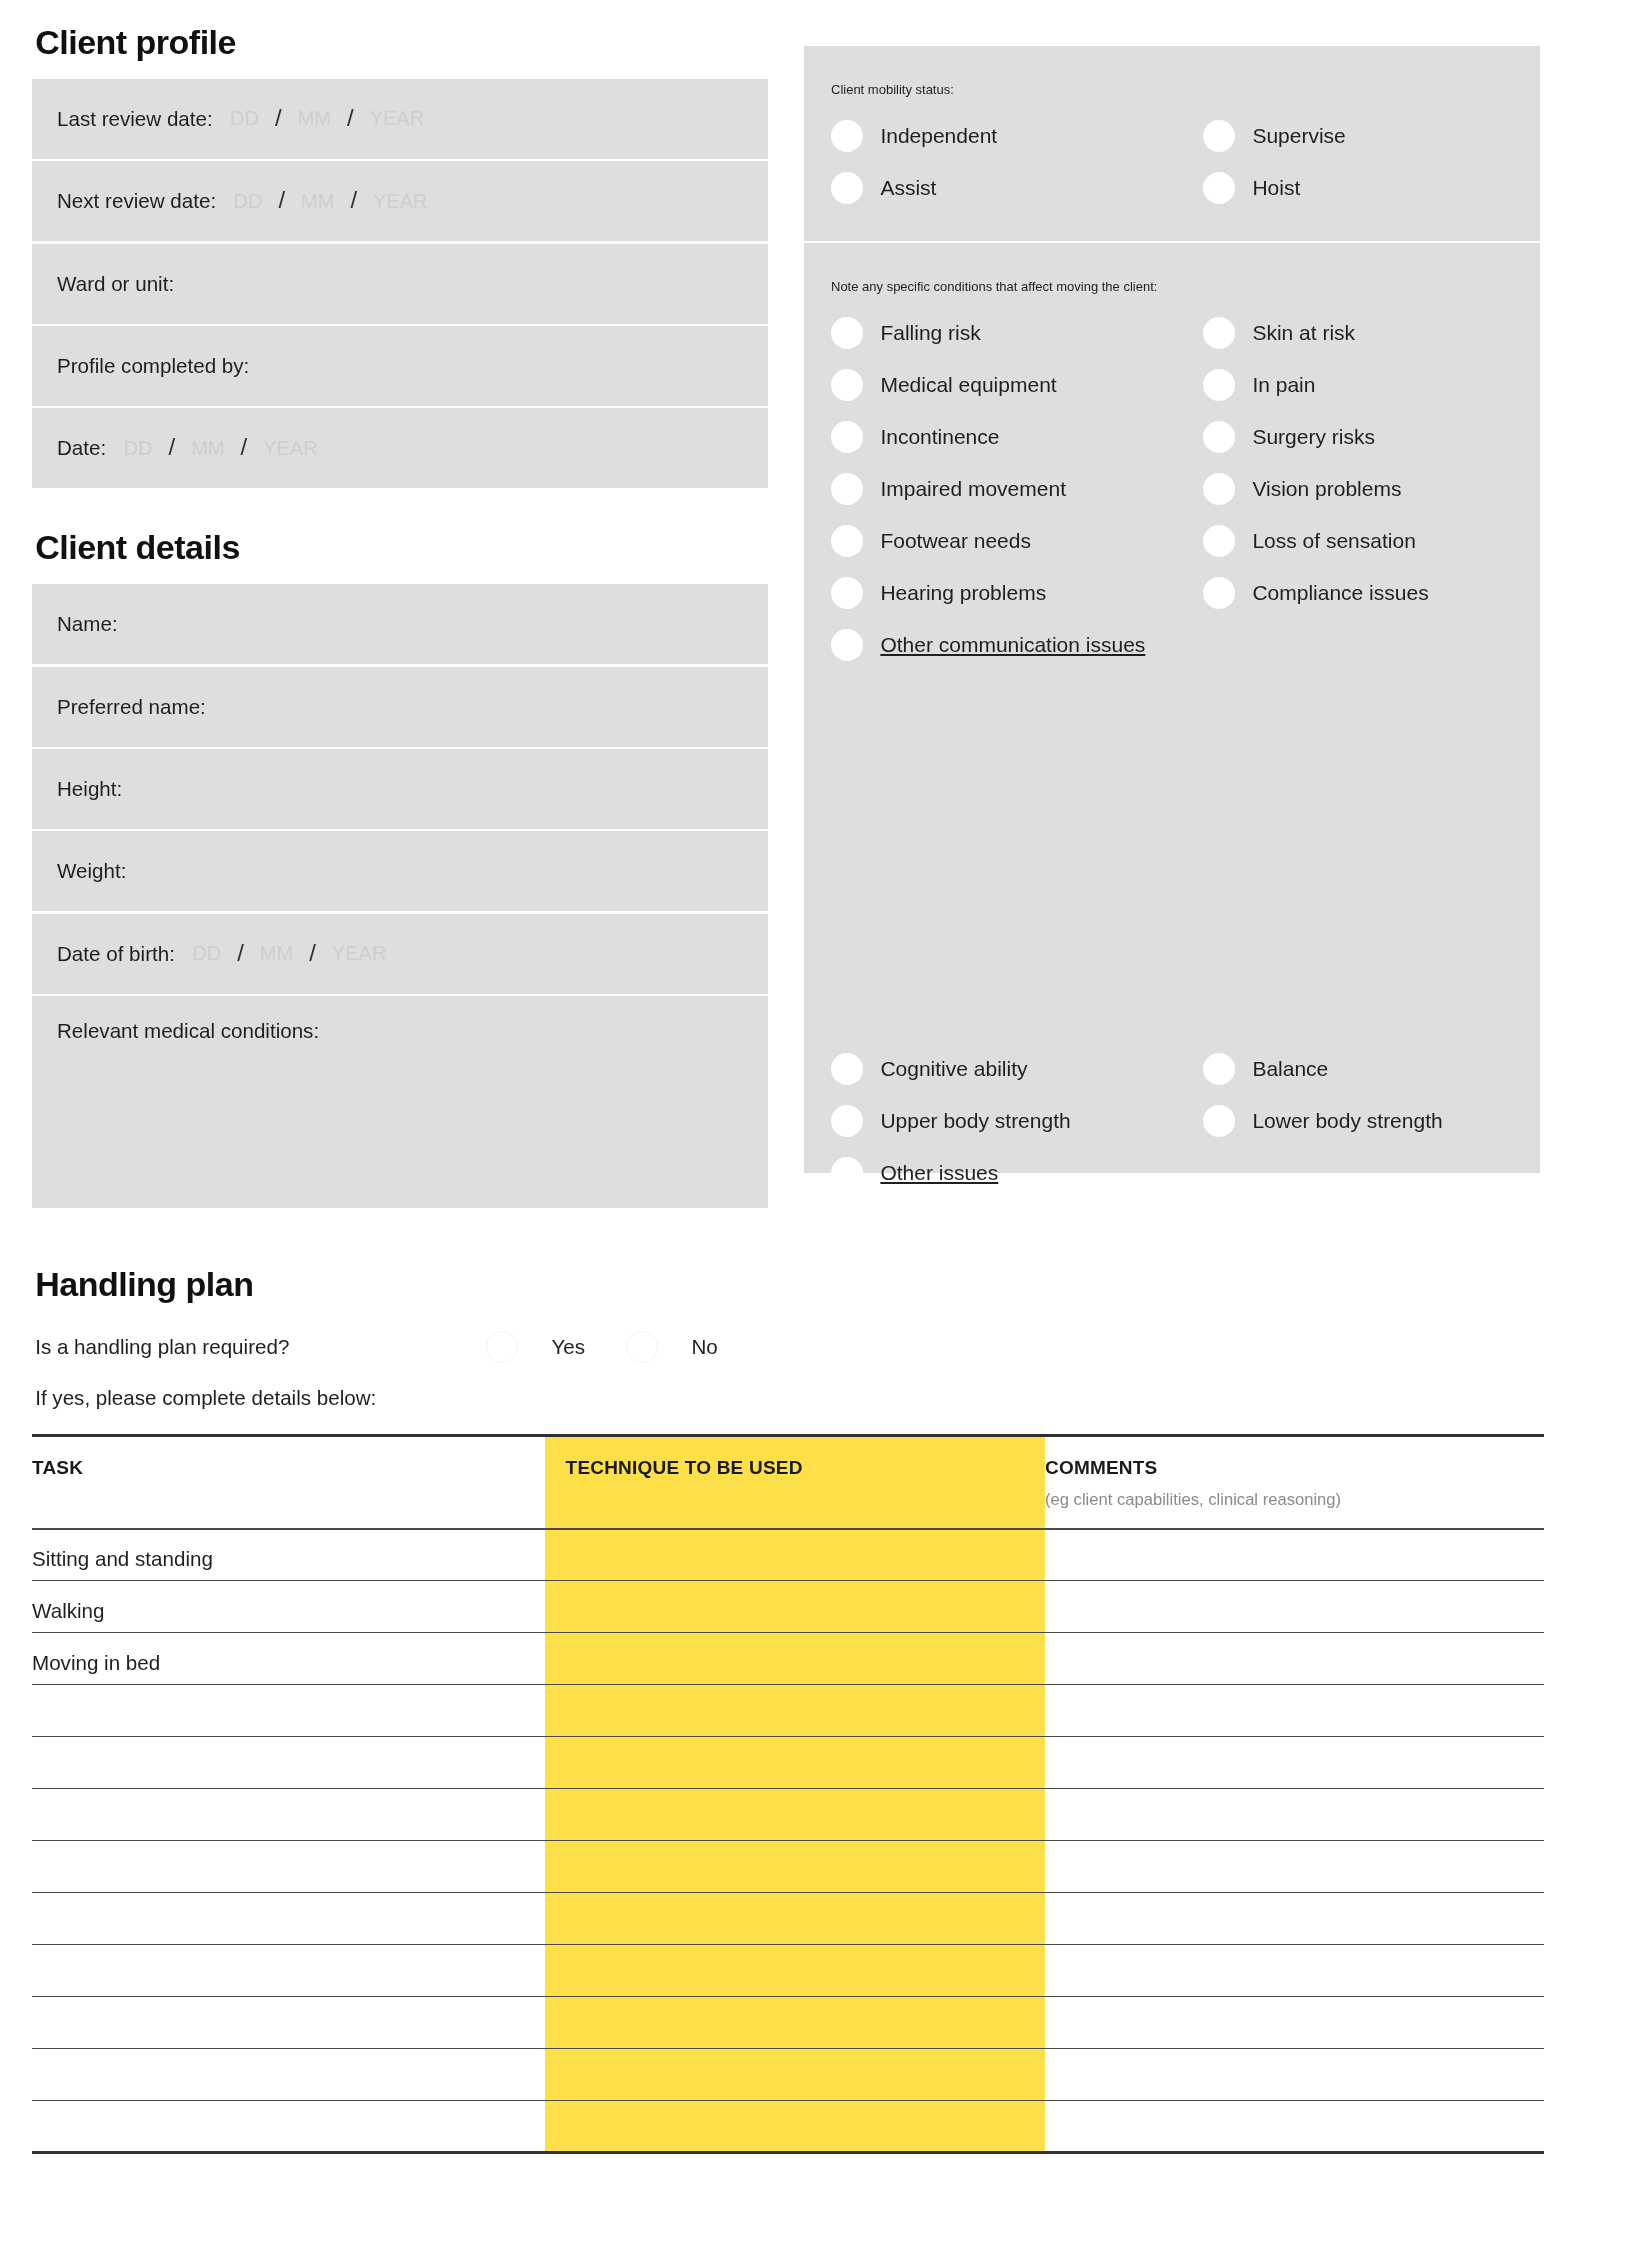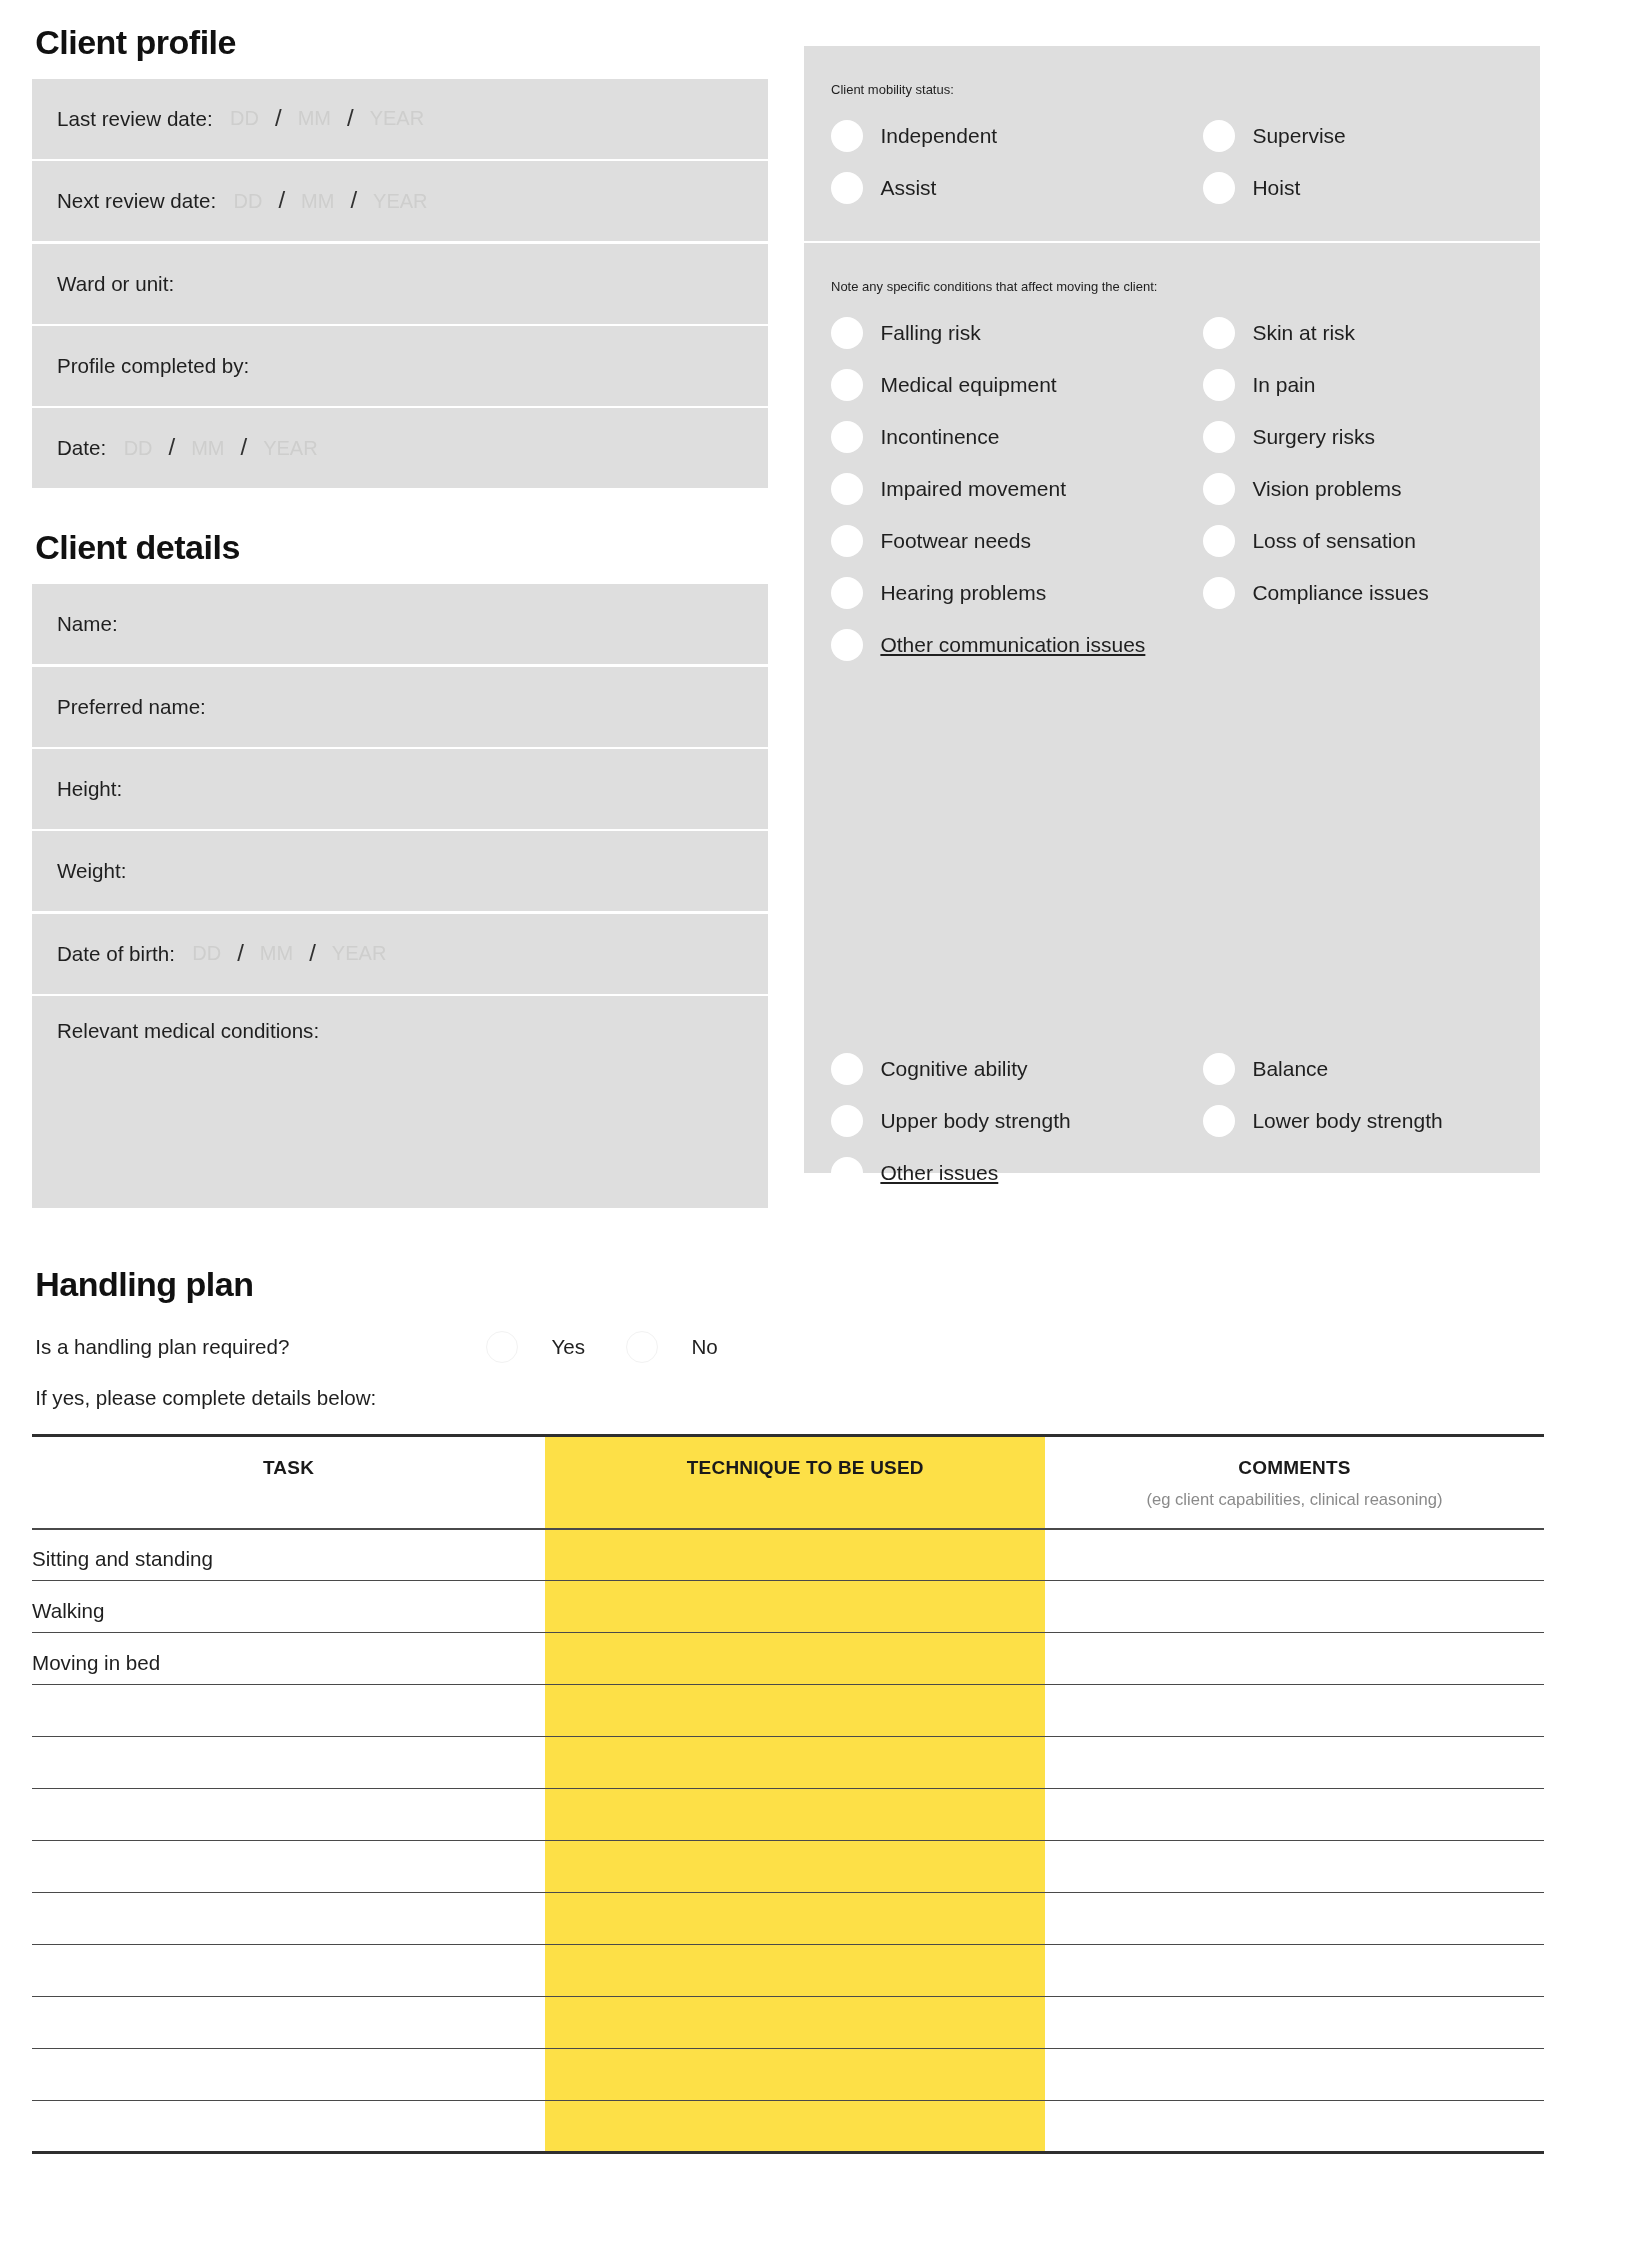--- a/index.html
+++ b/index.html
@@ -180,21 +180,21 @@
     width: 1512px;
     border-collapse: collapse;
     table-layout: fixed;
     position: relative;
   }
   .plan-table col.c1 { width: 513px; }
   .plan-table col.c2 { width: 500px; }
   .plan-table col.c3 { width: 499px; }
 
   .plan-table th {
-    text-align: center;
+    text-align: left;
     vertical-align: top;
     font-size: 19px;
     font-weight: bold;
     letter-spacing: 0.2px;
     color: #1a1a1a;
     padding: 20.6px 0 17.4px 0;
     border-top: 3.2px solid #2f2f2f;
     border-bottom: 2.4px solid #4a4a4a;
     height: 79px;
   }

